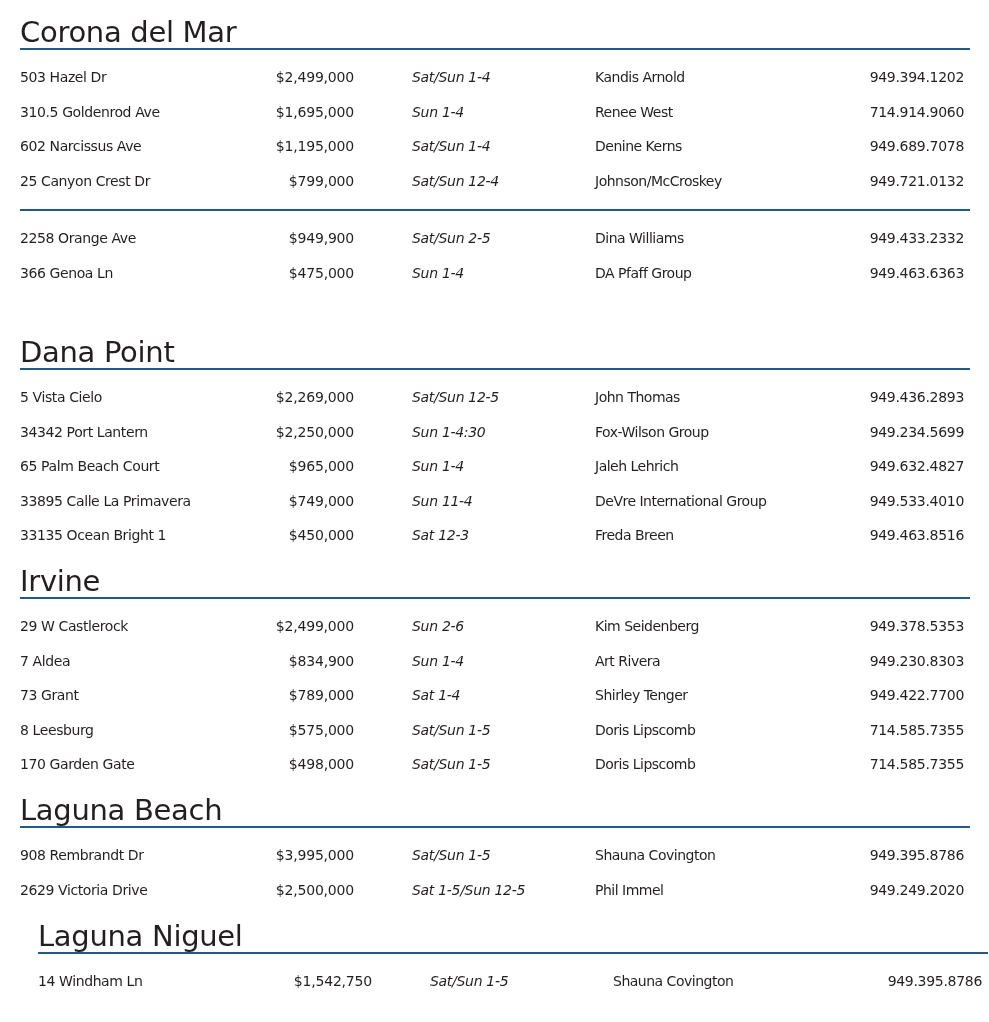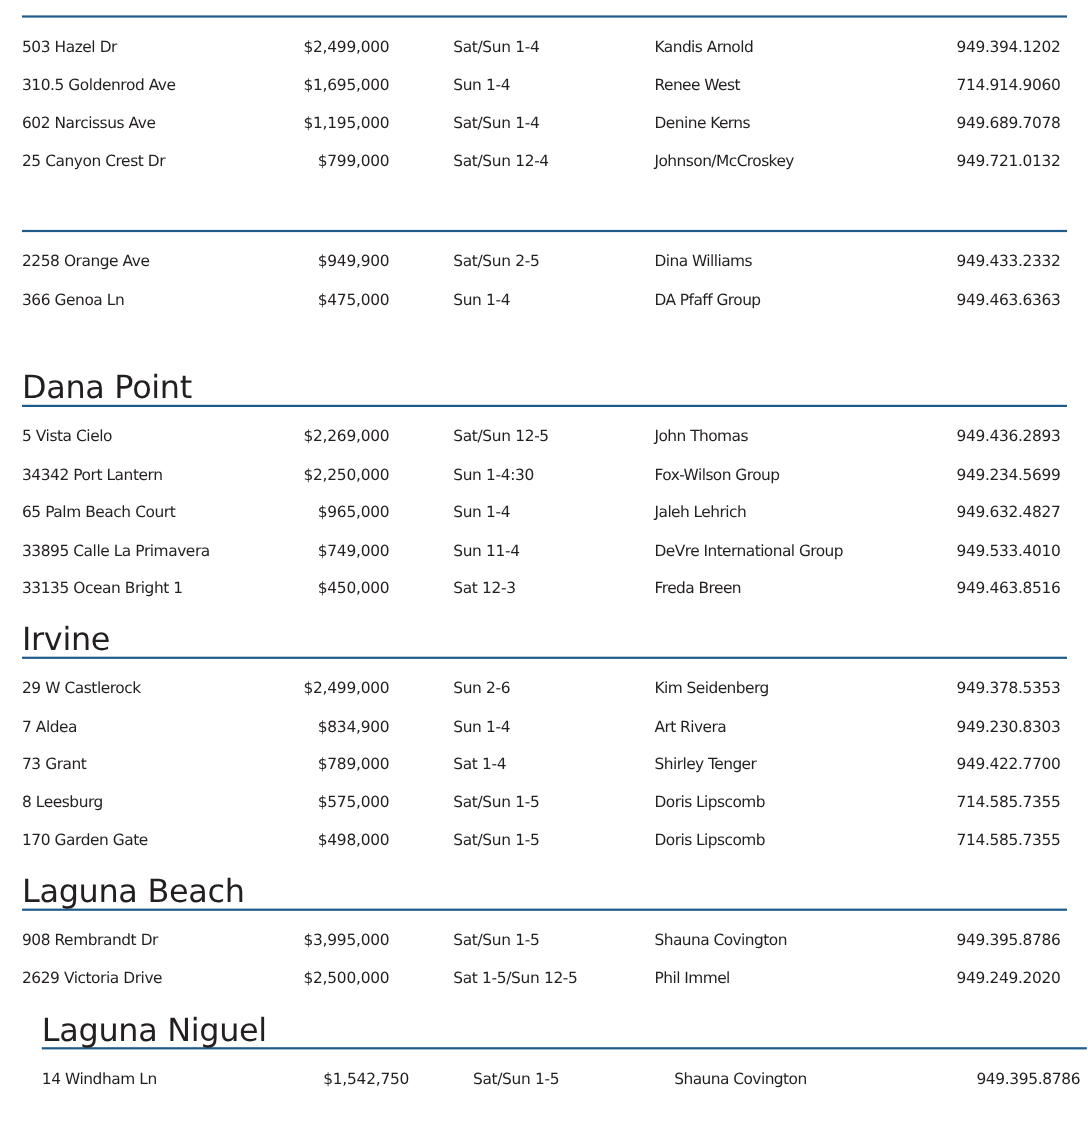--- a/index.html
+++ b/index.html
@@ -6,29 +6,30 @@
   body { width: 989px; height: 1022px; position: relative; overflow: hidden;
          font-family: "DejaVu Sans", sans-serif; color: #231f20; }
   .section { position: absolute; left: 20px; width: 950px; }
   .sec-title { font-size: 29px; line-height: 34px; height: 34px; letter-spacing: -0.3px;
                color: #231f20; white-space: nowrap; }
   .rule { height: 2px; background: #1e5a8a; width: 950px; margin-top: -1px; }
   .rows { margin-top: 16px; }
   .row { position: relative; height: 34.6px; font-size: 14px; line-height: 22px; white-space: nowrap; }
   .c-addr { position: absolute; left: 0; top: 0; letter-spacing: -0.4px; }
   .c-price { position: absolute; right: 616px; top: 0; text-align: center; letter-spacing: -0.2px; }
-  .c-time { position: absolute; left: 392px; top: 0; letter-spacing: -0.3px; }
+  .c-time { position: absolute; left: 392px; top: 0; letter-spacing: -0.3px; font-style: italic; }
   .c-agent { position: absolute; left: 575px; top: 0; letter-spacing: -0.5px; }
   .c-phone { position: absolute; right: 6px; top: 0; text-align: left; letter-spacing: -0.3px; }
 </style>
 </head>
 <body>
 
 <div id="doc">
     <div class="section" style="top: 15px;">
+      <div class="sec-title">Corona del Mar</div>
       <div class="rule"></div>
       <div class="rows">
         <div class="row">
           <span class="c-addr">503 Hazel Dr</span>
           <span class="c-price">$2,499,000</span>
           <span class="c-time">Sat/Sun 1-4</span>
           <span class="c-agent">Kandis Arnold</span>
           <span class="c-phone">949.394.1202</span>
         </div>
         <div class="row">

